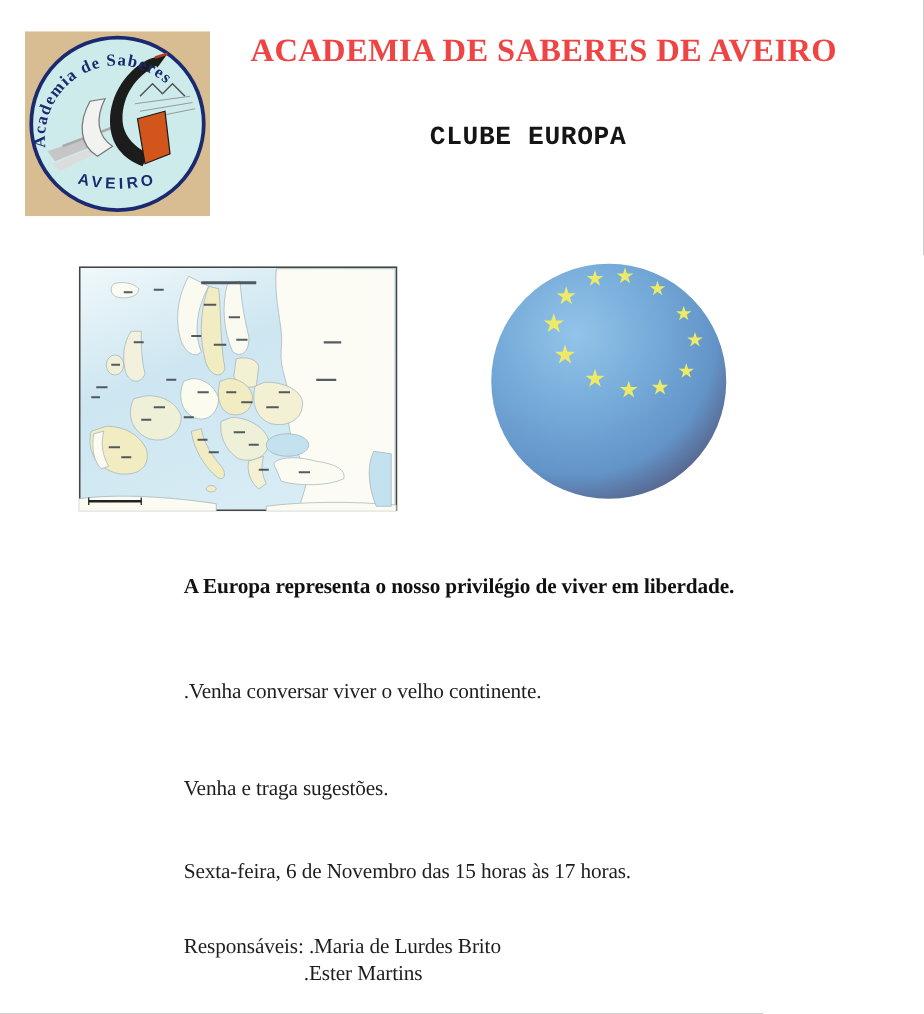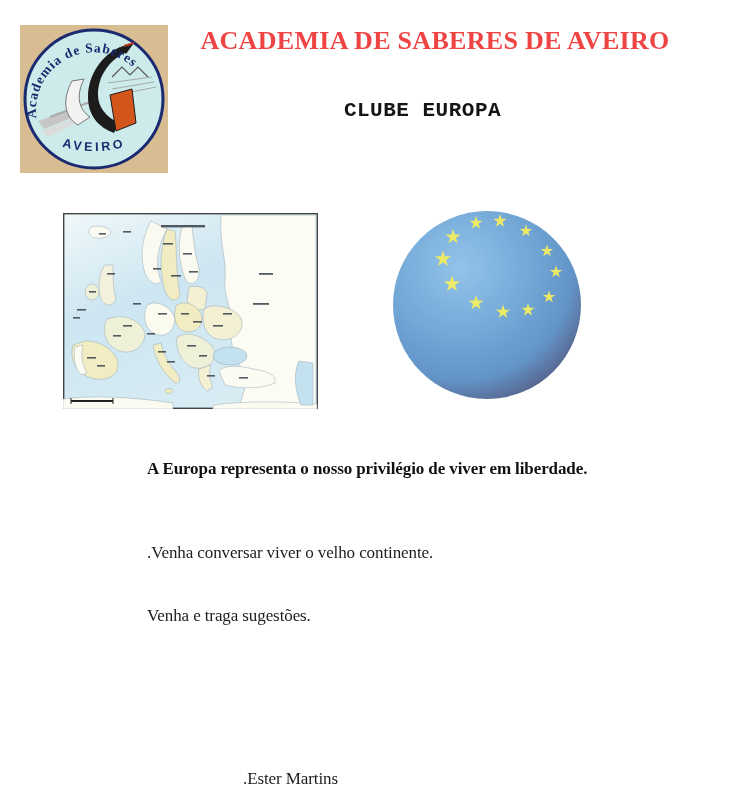--- a/index.html
+++ b/index.html
@@ -202,19 +202,21 @@
         <use href="#star" transform="translate(51,50) scale(8.5)"></use>
         <use href="#star" transform="translate(61,28) scale(8)"></use>
       </g>
     </svg>
   </div>
 
   <div class="abs bodyline bold" style="top:458px;">A Europa representa o nosso privilégio de viver em liberdade.</div>
 
   <div class="abs bodyline" style="top:542px;">.Venha conversar viver o velho continente.</div>
 
-  <div class="abs bodyline" style="top:605px;">Venha e traga sugestões.</div>
-
-
+  <div class="abs bodyline" style="top:620px;">Venha e traga sugestões.</div>
+
+  <div class="abs bodyline" style="top:686px;">Sexta-feira, 6 de Novembro das 15 horas às 17 horas.</div>
+
+  <div class="abs bodyline" style="top:746px;">Responsáveis: .Maria de Lurdes Brito</div>
 
   <div class="abs bodyline" style="top:768px;left:203px;">.Ester Martins</div>
 
 </div>
 
 </body></html>

